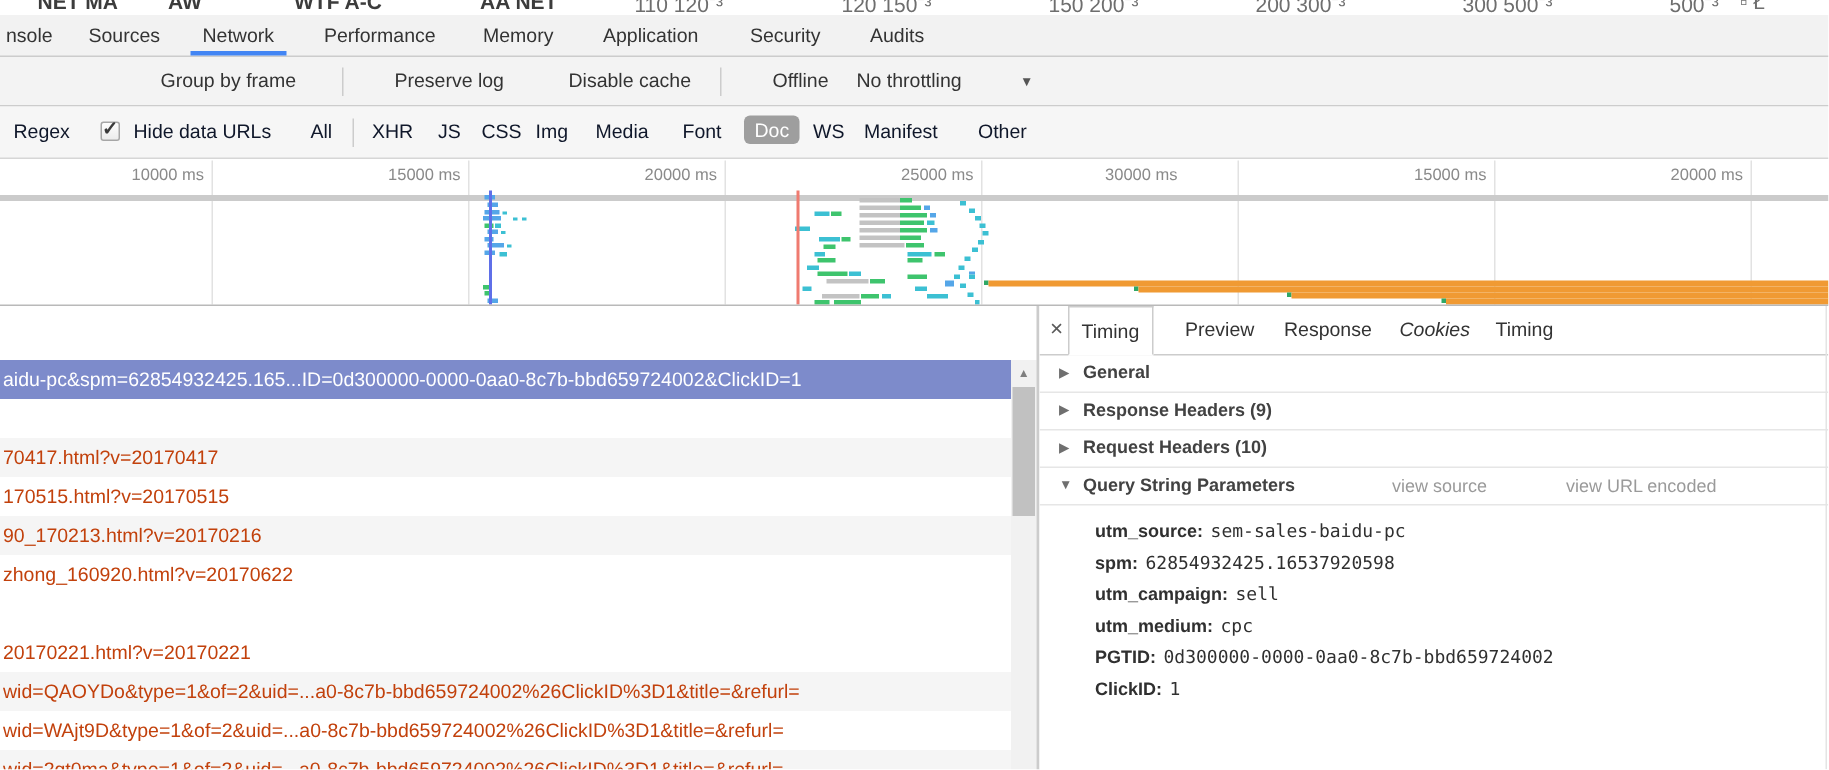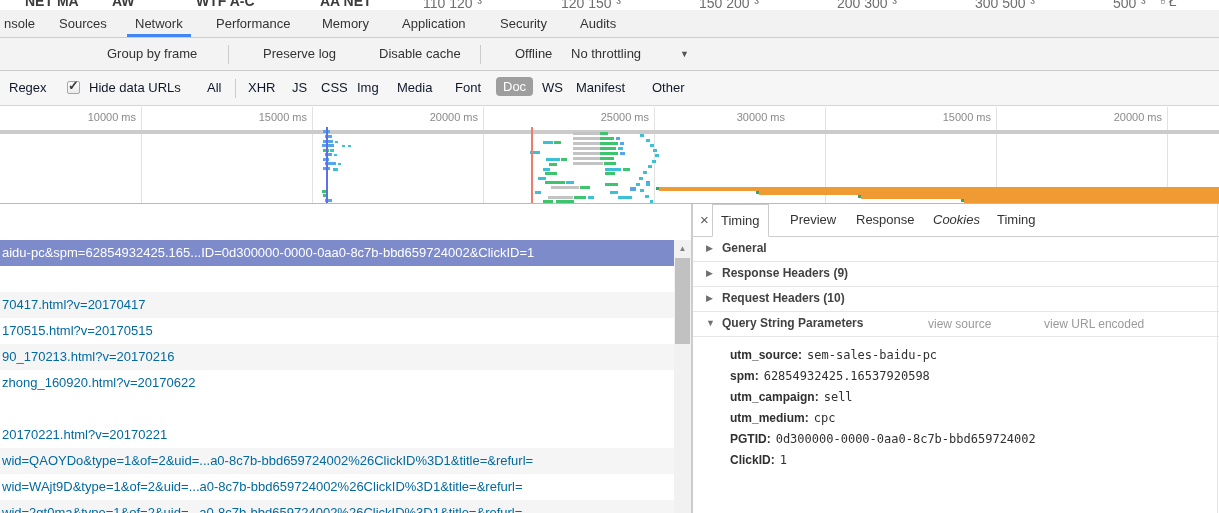--- a/index.html
+++ b/index.html
@@ -41,21 +41,21 @@
   .ruler-label{position:absolute;top:5px;font-size:11px;color:#8a8a8a;white-space:nowrap;transform:translateX(-100%);}
   .gridline{position:absolute;top:107px;width:1px;height:96px;background:#e2e2e2;}
   #gray-stripe{left:0;top:130px;width:1219px;height:4px;background:#cbcbcb;}
   #waterfall{left:0;top:134px;width:1219px;height:69px;background:transparent;}
   .wbar{position:absolute;}
   .marker{position:absolute;top:127px;width:2px;height:76px;}
   #band-border{left:0;top:203px;width:1219px;height:1px;background:#b9b9b9;}
 
   
   #requests{left:0;top:204px;width:691px;height:309px;background:#fff;overflow:hidden;}
-  .req-row{position:absolute;left:0;width:674px;height:26px;line-height:26px;font-size:13px;color:#0369a1;
+  .req-row{position:absolute;left:0;width:674px;height:26px;line-height:26px;font-size:13px;color:#c2410c;
            white-space:nowrap;overflow:hidden;padding-left:2px;box-sizing:border-box;}
   .req-row.sel{background:#7d8bcb;color:#fff;}
   .req-row.alt{background:#f5f5f5;}
   
   #l-scroll{left:674px;top:240px;width:17px;height:273px;background:#f1f1f1;}
   #l-scroll .btn{position:absolute;left:0;top:0;width:17px;height:17px;background:#f1f1f1;color:#7f7f7f;
                  font-size:8px;text-align:center;line-height:17px;}
   #l-scroll .thumb{position:absolute;left:1px;top:18px;width:15px;height:86px;background:#c1c1c1;}
   #pane-divider{left:691px;top:204px;width:2px;height:309px;background:#ccc;}
 

